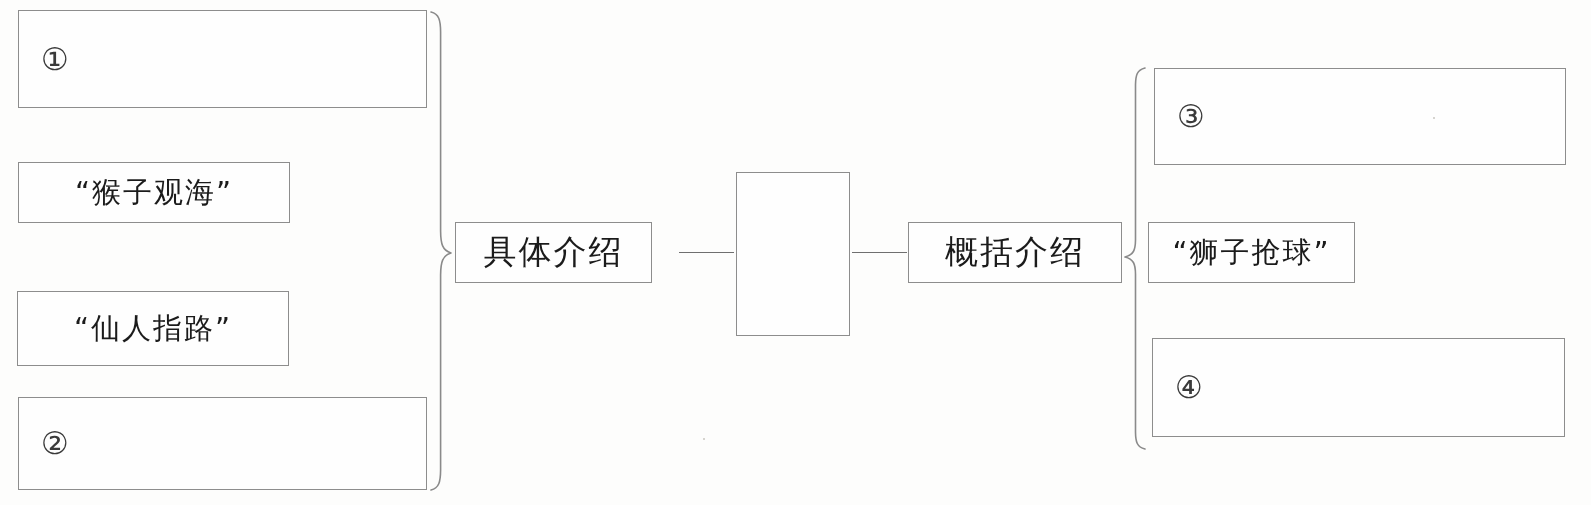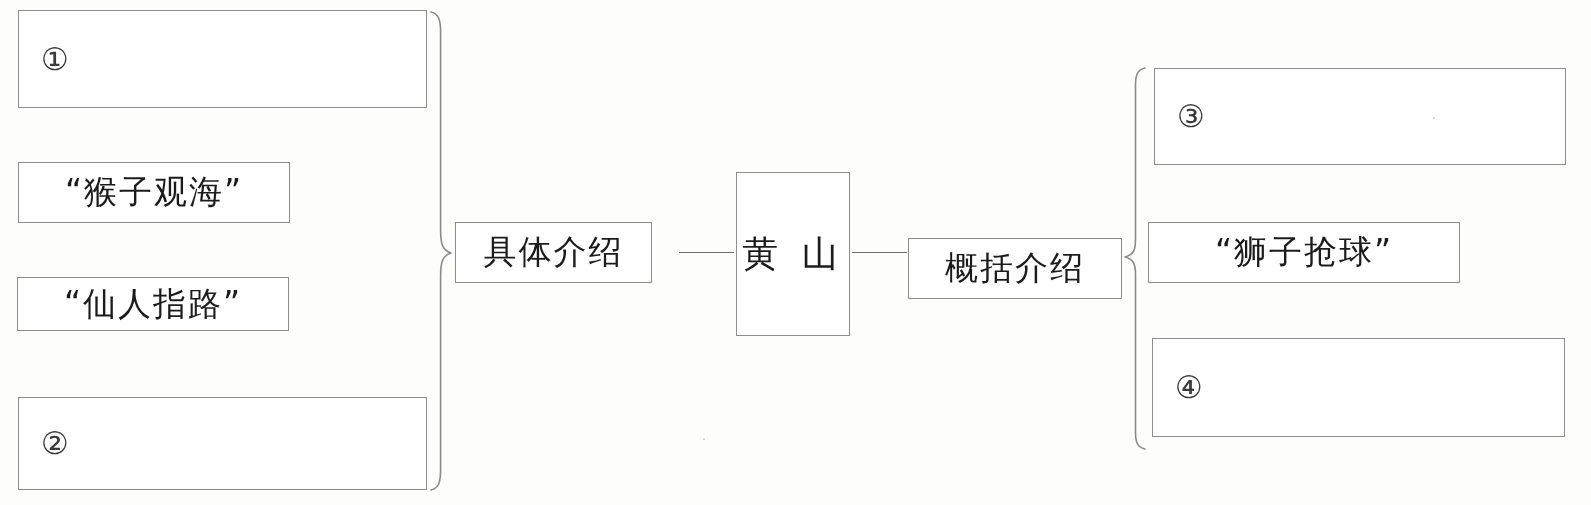--- a/index.html
+++ b/index.html
@@ -42,21 +42,21 @@
     user-select: none;
   }
 
   
   .cjk {
     font-family: "DejaVu Sans", "Liberation Serif", serif;
     color: #1b1b1b;
     white-space: nowrap;
     letter-spacing: 2px;
   }
-  .cjk.quoted { font-size: 33px; padding: 0 8px; }
+  .cjk.quoted { font-size: 29px; padding: 0 8px; }
   .cjk.plain  { font-size: 33px; padding: 0 8px; }
 
   
   .node.centre {
     flex-direction: column;
     justify-content: space-around;
     align-items: center;
     padding: 6px 0;
   }
   .centre-line {
@@ -104,21 +104,21 @@
 <div id="canvas">
 
   <div class="node blank" style="left:18px; top:10px; width:409px; height:98px;">
     <span class="marker">①</span>
   </div>
 
   <div class="node labelled" style="left:18px; top:162px; width:272px; height:61px;">
     <span class="cjk quoted">“猴子观海”</span>
   </div>
 
-  <div class="node labelled" style="left:17px; top:277px; width:272px; height:54px;text-align:center;">
+  <div class="node labelled" style="left:17px; top:291px; width:272px; height:75px;text-align:center;">
     <span class="cjk quoted">“仙人指路”</span>
   </div>
 
   <div class="node blank" style="left:18px; top:397px; width:409px; height:93px;">
     <span class="marker">②</span>
   </div>
 
   <div class="brace" style="left:428px; top:6px; width:26px; height:490px;">
     <svg width="26" height="490" viewBox="0 0 26 490">
       <path d="M 3.0 6.0
@@ -131,46 +131,45 @@
     </svg>
   </div>
 
   <div class="node labelled" style="left:455px; top:222px; width:197px; height:61px;">
     <span class="cjk plain">具体介绍</span>
   </div>
 
   <div class="connector" style="left:679px; top:252px; width:55px;"></div>
 
   <div class="node centre" style="left:736px; top:172px; width:114px; height:164px;">
-    <span class="centre-line">黄 山</span>
   </div>
 
   <div class="connector" style="left:852px; top:252px; width:55px;"></div>
 
-  <div class="node labelled" style="left:908px; top:238px; width:214px; height:61px;">
+  <div class="node labelled" style="left:908px; top:222px; width:214px; height:61px;">
     <span class="cjk plain">概括介绍</span>
   </div>
 
   <div class="brace" style="left:1122px; top:64px; width:26px; height:392px;">
     <svg width="26" height="392" viewBox="0 0 26 392">
       <path d="M 23.0 4.0
                C 15.0 6.0, 13.6 11.0, 13.5 21.0
                L 13.5 176.0
                C 13.4 186.0, 11.5 191.0, 3.0 193.0
                C 11.5 195.0, 13.4 200.0, 13.5 210.0
                L 13.5 368.0
                C 13.6 378.0, 15.0 383.0, 23.0 385.0"></path>
     </svg>
   </div>
 
   <div class="node blank" style="left:1154px; top:68px; width:412px; height:97px;">
     <span class="marker">③</span>
   </div>
 
-  <div class="node labelled" style="left:1148px; top:222px; width:312px; height:61px;">
+  <div class="node labelled" style="left:1148px; top:222px; width:207px; height:61px;">
     <span class="cjk quoted">“狮子抢球”</span>
   </div>
 
   <div class="node blank" style="left:1152px; top:338px; width:413px; height:99px;">
     <span class="marker">④</span>
   </div>
 
   <div class="speck" style="left:1433px; top:117px;"></div>
   <div class="speck" style="left:703px; top:438px;"></div>
 

